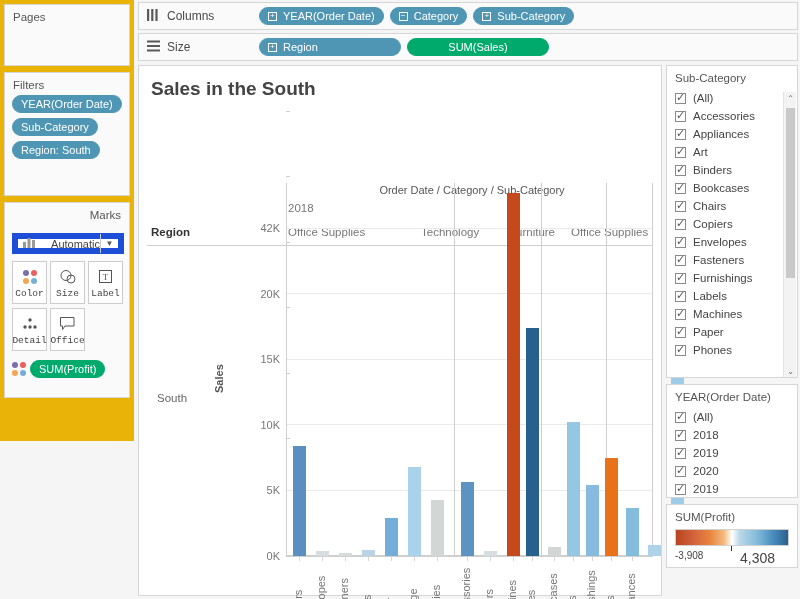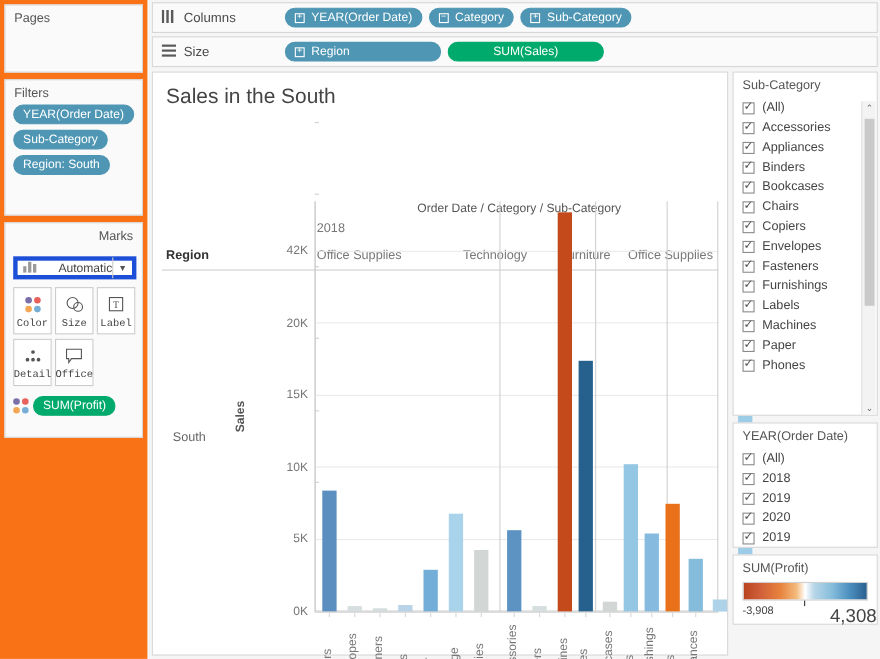--- a/index.html
+++ b/index.html
@@ -8,21 +8,21 @@
     width: 800px; height: 599px;
     overflow: hidden;
     background: #ffffff;
     font-family: "Liberation Sans", sans-serif;
     font-size: 11px;
     color: #333333;
   }
   #app { position: relative; width: 800px; height: 599px; background: #f5f5f5; }
 
   
-  .left-col { position: absolute; left: 0; top: 0; width: 134px; height: 599px; background: #f97316; }
+  .left-col { position: absolute; left: 0; top: 0; width: 134px; height: 441px; background: #eab308; }
 
   .card { background: #fafafa; border: 1px solid #d6d6d6; }
   .card-title { font-size: 11.5px; color: #555; padding: 6px 8px 4px 8px; }
 
   #pages-card { position: absolute; left: 4px; top: 4px; width: 126px; height: 62px; }
   #filters-card { position: absolute; left: 4px; top: 72px; width: 126px; height: 124px; }
   #marks-card { position: absolute; left: 4px; top: 202px; width: 126px; height: 196px; text-align: right; }
 
   .pill {
     display: inline-flex; align-items: center;
@@ -32,21 +32,21 @@
     font-size: 11px; white-space: nowrap;
     border: 1px solid #4e96b3;
     margin: 0;
   }
   .pill.green { background: #00aa6d; border-color: #00aa6d; }
   .filter-pill { margin: 0 0 5px 7px; }
 
   
   .marks-type {
     position: absolute; left: 7px; top: 30px; width: 112px; height: 21px;
-    border: 4px solid #1d4ed8; background: #ffffff;
+    border: 6px solid #1d4ed8; background: #ffffff;
     display: flex; align-items: center; font-size: 11px; color: #444;
   }
   .marks-type .mt-icon { width: 22px; text-align: center; color: #8a8a8a; font-size: 10px; letter-spacing:0.5px;}
   .marks-type .mt-label { flex: 1; }
   .marks-type .mt-caret {
     width: 18px; height: 19px; border-left: 1px solid #cccccc;
     display:flex; align-items:center; justify-content:center; color:#555; font-size: 8px;
   }
   .mbtn {
     position: absolute; width: 35px; height: 43px;
@@ -80,21 +80,21 @@
     display:inline-flex; align-items:center; justify-content:center;
     width: 9px; height: 9px; border: 1px solid #ffffff; margin-right: 6px;
     font-size: 8px; line-height: 8px; color:#ffffff; font-family:"Liberation Mono", monospace;
   }
 
   
   #viz {
     position: absolute; left: 138px; top: 65px; width: 524px; height: 531px;
     background: #ffffff; border: 1px solid #d6d6d6;
   }
-  #viz-title { position:absolute; left: 12px; top: 12px; font-size: 19px; color: #444; font-weight: 400; }
+  #viz-title { position:absolute; left: 12px; top: 12px; font-size: 19px; color: #444; font-weight: 700; }
 
   #col-caption { position:absolute; left: 150px; top: 118px; width: 366px; text-align:center; font-size:11px; color:#555; }
   .year-hdr { position:absolute; top: 136px; font-size: 11.5px; color: #777; }
   #year-2018 { left: 149px; }
   #year-2019 { left: 568px; }
   .cat-hdr { position:absolute; top: 160px; font-size: 11.5px; color: #777; }
   #cat-os-1 { left: 149px; }
   #cat-tech { left: 282px; }
   #cat-furn { left: 370px; }
   #cat-os-2 { left: 432px; white-space: nowrap; }
@@ -156,21 +156,21 @@
 
   #year-card { height: 114px; }
   #profit-card { height: 64px; position: relative; }
   #profit-gradient {
     position:absolute; left: 8px; top: 24px; width: 114px; height: 17px;
     background: linear-gradient(to right, #b8441f 0%, #d1603a 14%, #e8833d 30%, #f3bb7e 43%, #ffffff 50%, #b9d7e8 57%, #85bcdb 72%, #4b8fbf 86%, #2a5f8f 100%);
     border: 1px solid #d0d0d0;
   }
   #profit-tickmark { position:absolute; left: 64px; top: 41px; width: 1px; height: 5px; background: #333; }
   #profit-min { position:absolute; left: 8px; top: 45px; font-size: 10px; color: #444; }
-  #profit-max { position:absolute; right: 0; top: 45px; font-size: 17px; color: #444; }
+  #profit-max { position:absolute; right: 22px; top: 45px; font-size: 14px; color: #444; }
 </style>
 </head>
 <body>
 
 <div id="app">
 
   <div class="left-col">
 
     <div id="pages-card" class="card">
       <div class="card-title">Pages</div>
@@ -438,20 +438,24 @@
             <span class="chk"></span>
             <span class="chk-label">(All)</span>
           </div>
         <div class="chk-row">
             <span class="chk"></span>
             <span class="chk-label">Accessories</span>
           </div>
         <div class="chk-row">
             <span class="chk"></span>
             <span class="chk-label">Appliances</span>
+          </div>
+        <div class="chk-row">
+            <span class="chk"></span>
+            <span class="chk-label">Art</span>
           </div>
         <div class="chk-row">
             <span class="chk"></span>
             <span class="chk-label">Binders</span>
           </div>
         <div class="chk-row">
             <span class="chk"></span>
             <span class="chk-label">Bookcases</span>
           </div>
         <div class="chk-row">

